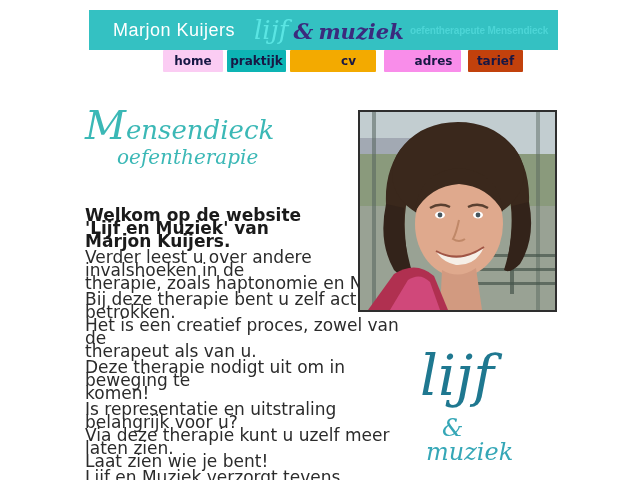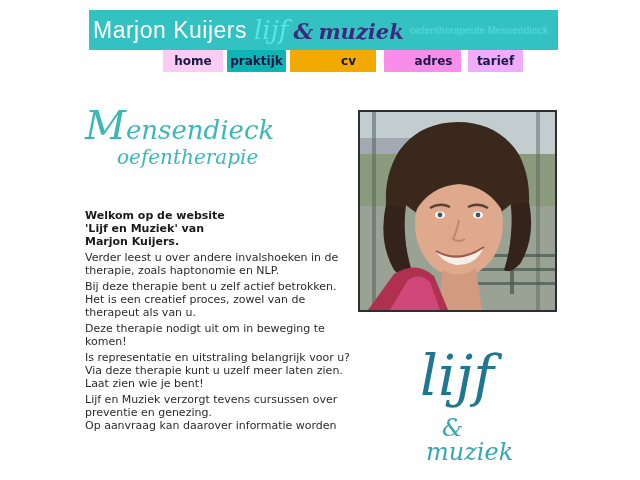--- a/index.html
+++ b/index.html
@@ -1,22 +1,22 @@
 <!DOCTYPE html>
 <html><head>
 <meta charset="utf-8">
 <style>
   html,body{margin:0;padding:0;background:#ffffff;}
   .page{position:relative;width:640px;height:480px;background:#ffffff;overflow:hidden;
         font-family:"DejaVu Sans",sans-serif;}
 
   
   .topbar{position:absolute;left:89px;top:10px;width:469px;height:40px;}
-  .brand{position:absolute;left:4px;top:50%;transform:translateY(-50%);
-         font-family:"Liberation Sans",sans-serif;font-size:23px;letter-spacing:.5px;text-align:right;}
+  .brand{position:absolute;left:24px;top:50%;transform:translateY(-50%);
+         font-family:"Liberation Sans",sans-serif;font-size:18px;letter-spacing:.5px;text-align:right;}
   .header-logo{position:absolute;left:165px;top:5px;white-space:nowrap;
                font-family:"DejaVu Serif",serif;font-style:italic;}
   .h-lijf{font-size:26px;}
   .h-amp{font-size:22px;font-weight:bold;}
   .h-muziek{font-size:21px;font-weight:bold;}
   .subtitle{position:absolute;right:10px;top:50%;transform:translateY(-50%);
             font-size:10px;font-weight:bold;letter-spacing:-.2px;
             font-family:"Liberation Sans",sans-serif;margin-left:48px;}
 
   
@@ -31,21 +31,21 @@
   .tab-tarief{width:55px;margin-left:7px;}
 
   
   .script-logo{position:absolute;left:85px;top:108px;font-family:"DejaVu Serif",serif;
                font-style:italic;}
   .sl1{font-size:26px;line-height:34px;}
   .sl1::first-letter{font-size:40px;}
   .sl2{font-size:20px;line-height:24px;margin-left:32px;margin-top:-2px;}
 
   .body-text{position:absolute;left:85px;top:209px;width:320px;}
-  .body-text p{margin:0 0 3px 0;font-size:11px;line-height:13px;color:#2b2b2b;
+  .body-text p{margin:0 0 3px 0;font-size:17px;line-height:13px;color:#2b2b2b;
                white-space:pre-line;font-family:"DejaVu Sans",sans-serif;}
   .body-text p.intro{font-weight:bold;color:#1a1a1a;}
 
   
   .photo-frame{position:absolute;left:358px;top:110px;width:199px;height:202px;
                border:2px solid #2e2e2e;box-sizing:border-box;overflow:hidden;}
   .photo-frame svg{display:block;}
 
   .bl-lijf{position:absolute;left:420px;top:346px;font-family:"DejaVu Serif",serif;
            font-style:italic;font-size:56px;line-height:60px;}
@@ -67,21 +67,21 @@
       <span class="h-muziek" style="color: rgb(59, 42, 125);">muziek</span>
     </span>
     <span class="subtitle" style="color: rgb(76, 213, 214);">oefentherapeute Mensendieck</span>
   </header>
 
   <nav class="tabs">
     <a class="tab tab-home" style="background-color: rgb(251, 204, 243); color: rgb(23, 23, 68);">home</a>
     <a class="tab tab-praktijk" style="background-color: rgb(13, 180, 180); color: rgb(23, 23, 68);">praktijk</a>
     <a class="tab tab-cv" style="background-color: rgb(243, 170, 0); color: rgb(23, 23, 68);">cv</a>
     <a class="tab tab-adres" style="background-color: rgb(249, 141, 234); color: rgb(23, 23, 68);">adres</a>
-    <a class="tab tab-tarief" style="background-color: #f0abfc; color: rgb(23, 23, 68);">tarief</a>
+    <a class="tab tab-tarief" style="background-color: #c2410c; color: rgb(23, 23, 68);">tarief</a>
   </nav>
 
   <div class="script-logo">
     <div class="sl1" style="color: rgb(59, 184, 182);">Mensendieck</div>
     <div class="sl2" style="color: rgb(59, 184, 182);">oefentherapie</div>
   </div>
 
   <div class="body-text">
     <p class="intro">Welkom op de website
 'Lijf en Muziek' van

